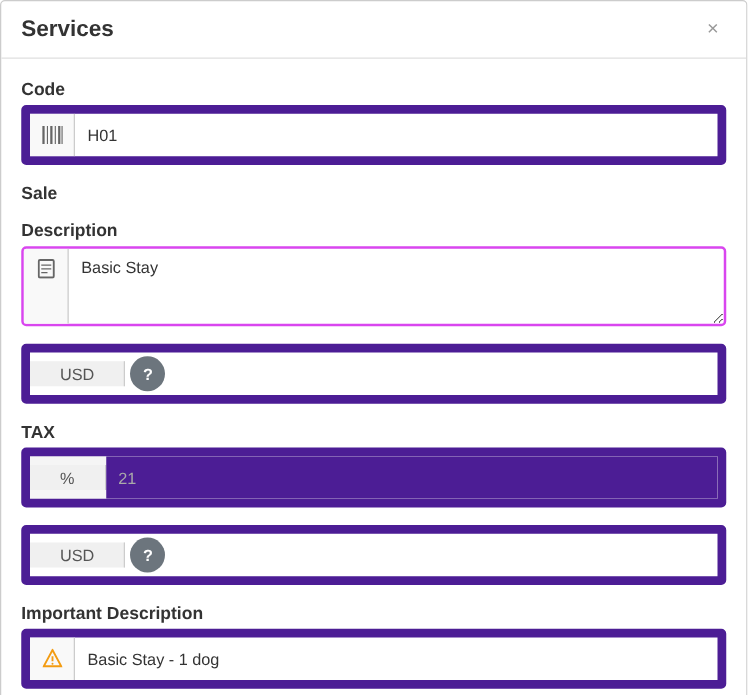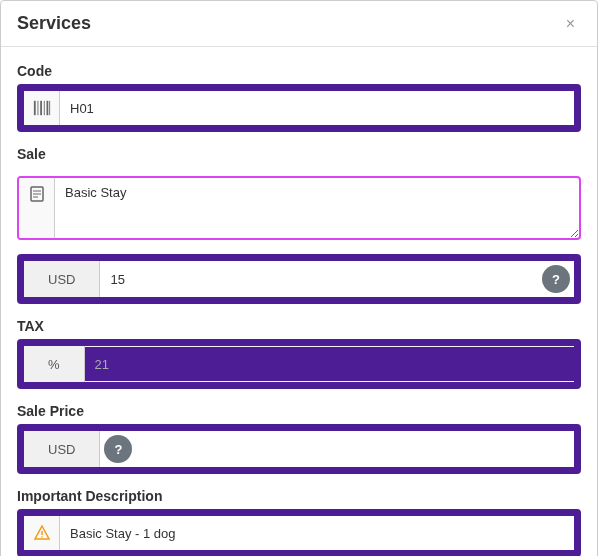--- a/index.html
+++ b/index.html
@@ -73,21 +73,21 @@
       height: 34px;
       border-right: 1px solid #ccc;
       background: #f9f9f9;
     }
     .input-prefix {
       padding: 0 24px;
       color: #555;
       font-size: 13px;
       display: flex;
       align-items: center;
-      height: 36px;
+      height: 20px;
       border-right: 1px solid #ccc;
       background: #f0f0f0;
       font-weight: 500;
       min-width: 52px;
       justify-content: center;
     }
     .field-input {
       flex: 1;
       border: none;
       outline: none;
@@ -187,51 +187,50 @@
         </div>
         <input class="field-input" type="text" value="H01" style="">
       </div>
     </div>
 
     <div class="field-group">
       <label class="field-label">Sale</label>
     </div>
 
     <div class="field-group">
+      <label class="field-label">Description</label>
       <div class="textarea-wrapper">
         <div class="textarea-icon">
           <svg width="14" height="16" viewBox="0 0 14 16" fill="none" xmlns="http://www.w3.org/2000/svg">
             <rect x="1" y="1" width="12" height="14" rx="1" stroke="#666" stroke-width="1.5" fill="none"></rect>
             <line x1="3" y1="5" x2="11" y2="5" stroke="#666" stroke-width="1"></line>
             <line x1="3" y1="8" x2="11" y2="8" stroke="#666" stroke-width="1"></line>
             <line x1="3" y1="11" x2="8" y2="11" stroke="#666" stroke-width="1"></line>
           </svg>
         </div>
         <textarea class="field-textarea" style="">Basic Stay</textarea>
       </div>
     </div>
 
     <div class="field-group">
       <div class="input-wrapper">
         <div class="input-prefix">USD</div>
-        <input class="field-input" type="text" value="15" style="">
         <button class="help-btn">?</button>
       </div>
     </div>
 
     <div class="field-group">
       <label class="field-label">TAX</label>
       <div class="input-wrapper disabled">
         <div class="input-prefix">%</div>
         <input class="field-input" type="text" disabled="" value="21" style="">
       </div>
     </div>
 
     <div class="field-group">
-      <label class="field-label">Sale Price</label>
       <div class="input-wrapper">
         <div class="input-prefix">USD</div>
         <button class="help-btn">?</button>
       </div>
     </div>
 
     <div class="field-group">
       <label class="field-label">Important Description</label>
       <div class="input-wrapper">
         <div class="warning-icon">

